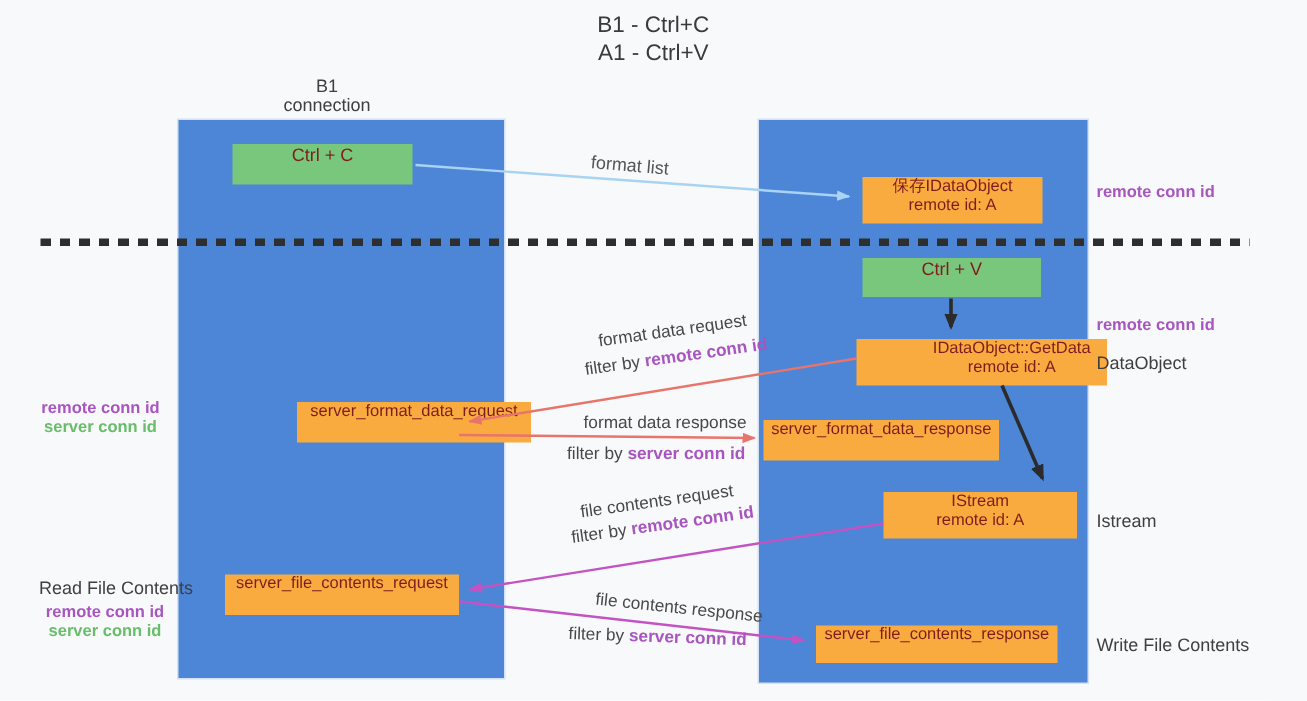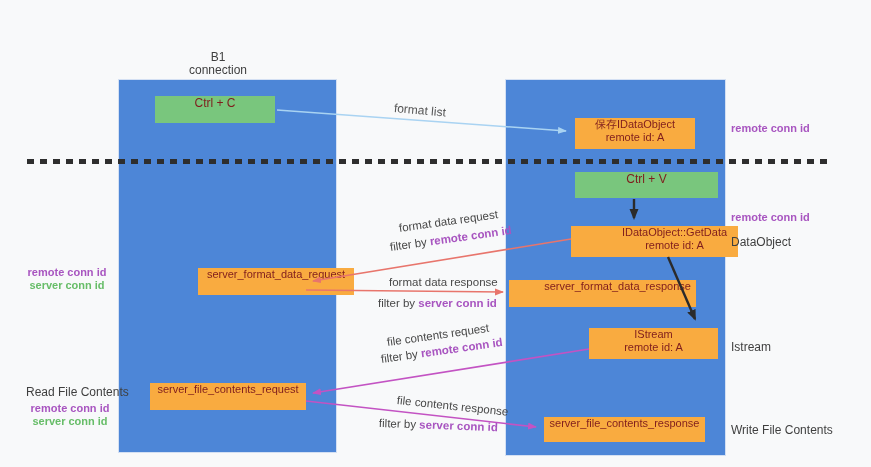--- a/index.html
+++ b/index.html
@@ -40,20 +40,24 @@
   .mk-blue{fill:var(--arrow-blue);}
   .mk-salmon{fill:var(--arrow-salmon);}
   .mk-magenta{fill:var(--arrow-magenta);}
   .mk-black{fill:var(--arrow-black);}
 </style>
 </head>
 <body>
 
 <div id="canvas">
 
+  <div class="abs title">
+    <div>B1 - Ctrl+C</div>
+    <div>A1 - Ctrl+V</div>
+  </div>
 
   <div class="abs col-header" style="left:158px; top:51px;">
     <div>B1</div>
     <div>connection</div>
   </div>
 
   <div class="abs lane" style="left:119px; top:80px; width:217px; height:372px;"></div>
   <div class="abs lane" style="left:506px; top:80px; width:219px; height:375px;"></div>
 
   <div class="abs dashed-line"></div>
@@ -82,31 +86,31 @@
     <line class="st-magenta" x1="306" y1="401" x2="536" y2="427" marker-end="url(#m-magenta)"></line>
   </svg>
 
   <div class="abs node green" style="left:155px; top:96px; width:120px; height:27px;">
     <div>Ctrl + C</div>
   </div>
   <div class="abs node orange" style="left:575px; top:118px; width:120px; height:31px;">
     <div>保存IDataObject</div>
     <div>remote id: A</div>
   </div>
-  <div class="abs node green" style="left:575px; top:172px; width:143px; height:26px;">
+  <div class="abs node green" style="left:575px; top:172px; width:119px; height:26px;">
     <div>Ctrl + V</div>
   </div>
   <div class="abs node orange" style="left:571px; top:226px; width:127px; height:31px;padding-left:40px;">
     <div>IDataObject::GetData</div>
     <div>remote id: A</div>
   </div>
   <div class="abs node orange" style="left:150px; top:268px; width:156px; height:27px;margin-left:48px;">
     <div>server_format_data_request</div>
   </div>
-  <div class="abs node orange" style="left:509px; top:280px; width:157px; height:27px;padding-left:30px;">
+  <div class="abs node orange" style="left:509px; top:280px; width:157px; height:27px;">
     <div>server_format_data_response</div>
   </div>
   <div class="abs node orange" style="left:589px; top:328px; width:129px; height:31px;">
     <div>IStream</div>
     <div>remote id: A</div>
   </div>
   <div class="abs node orange" style="left:150px; top:383px; width:156px; height:27px;">
     <div>server_file_contents_request</div>
   </div>
   <div class="abs node orange" style="left:544px; top:417px; width:161px; height:25px;">

